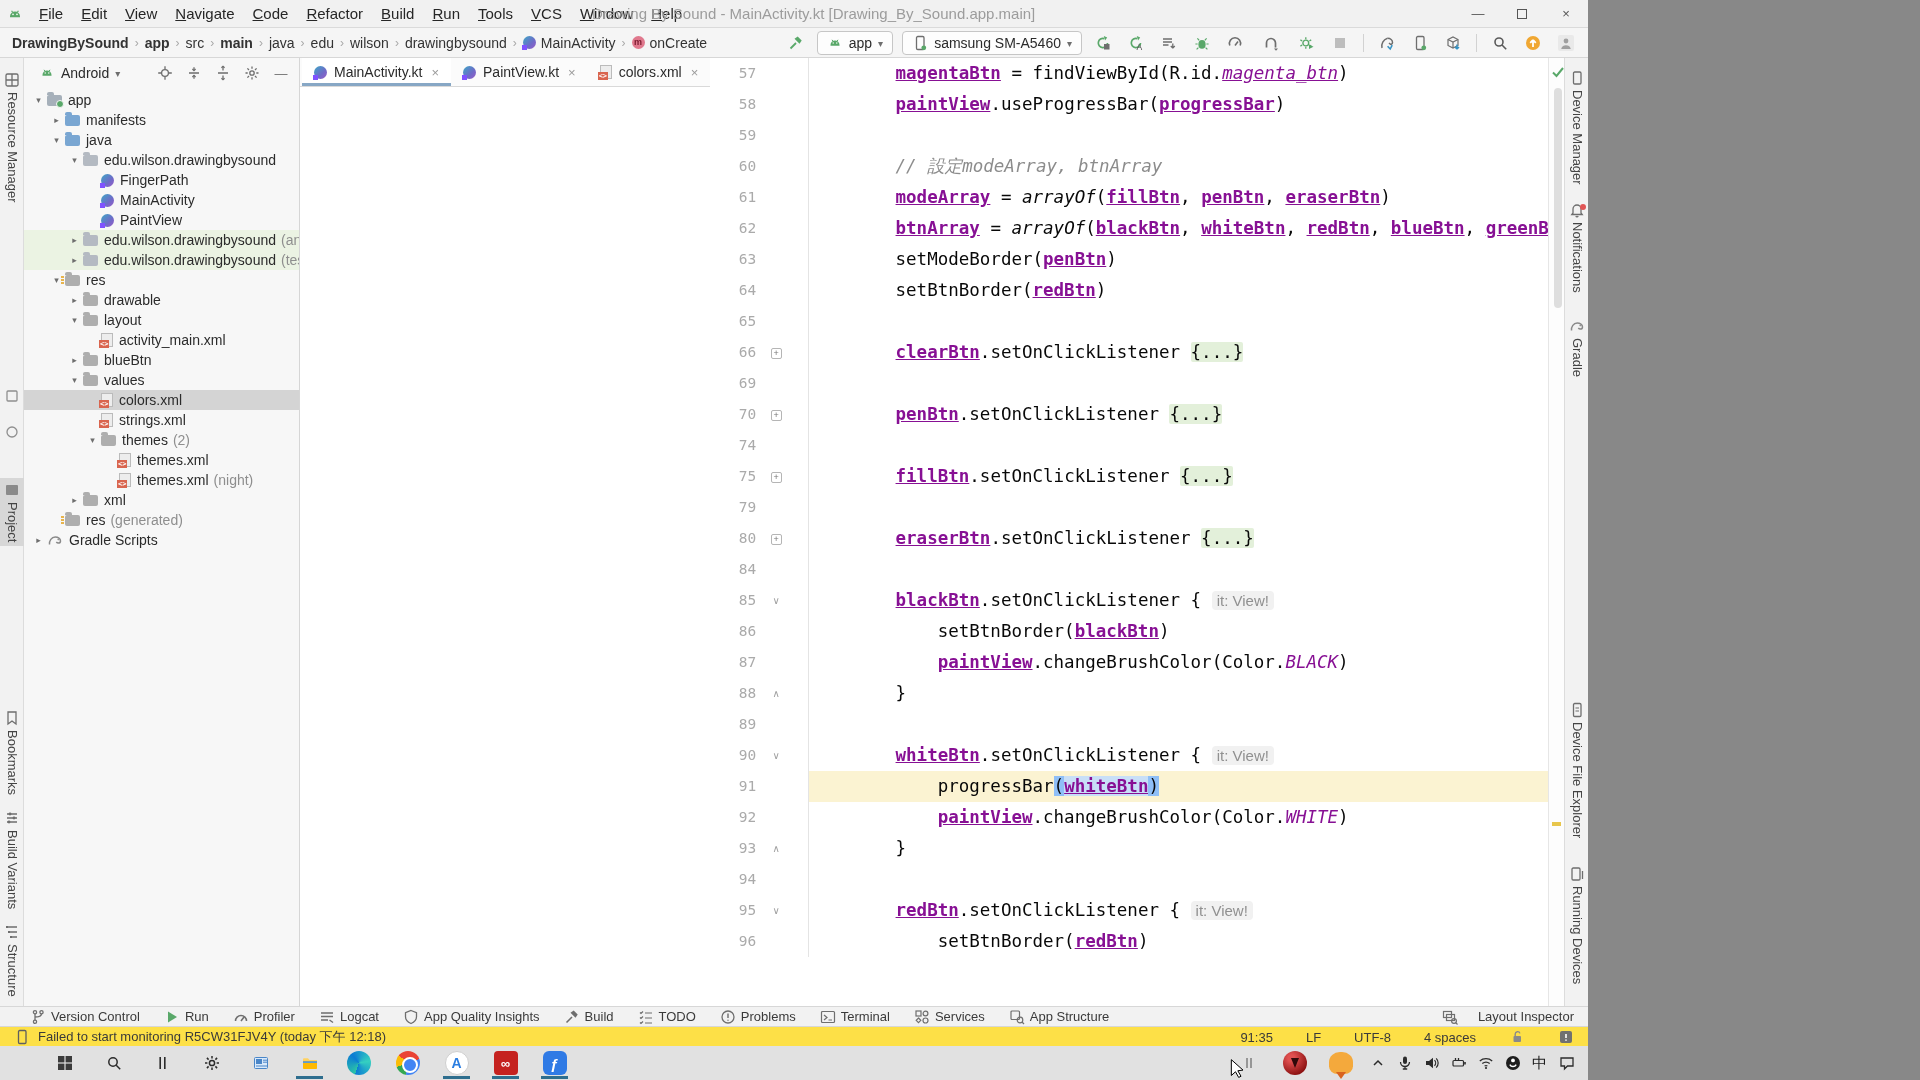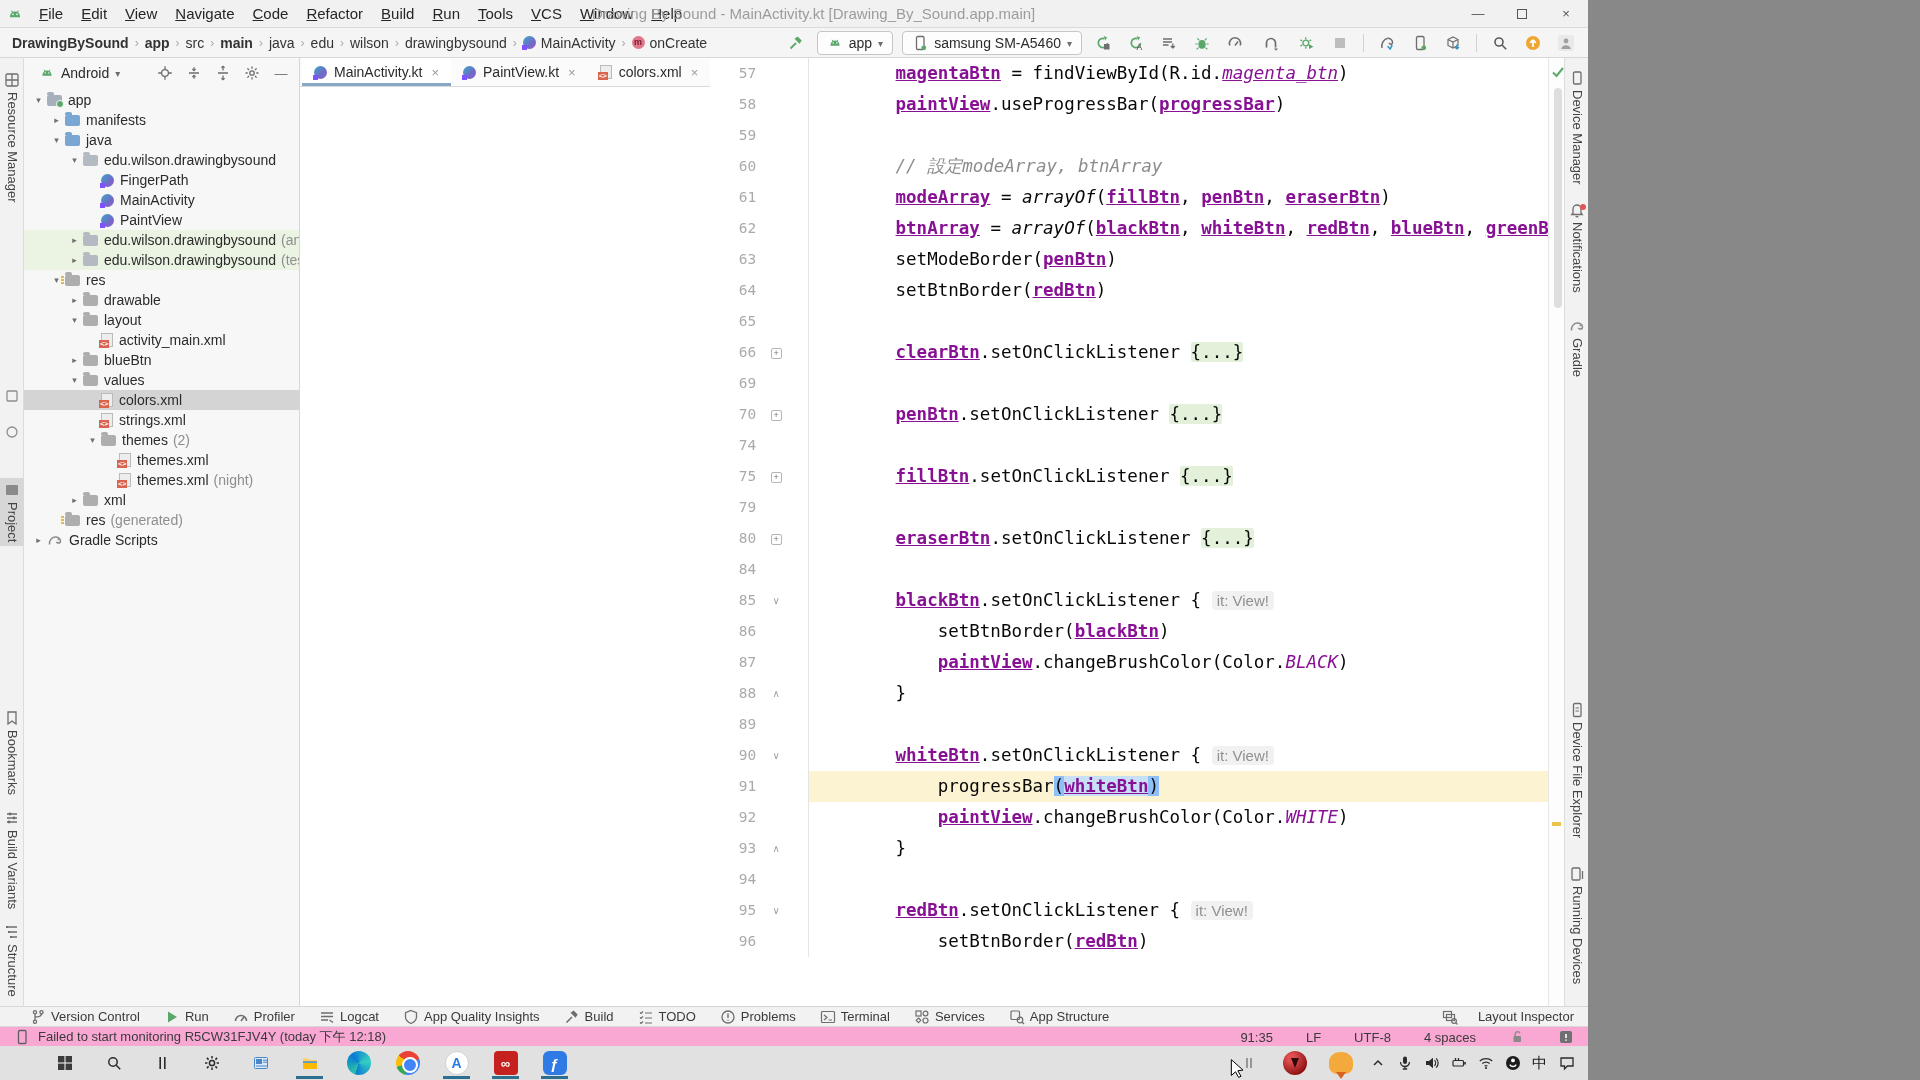--- a/index.html
+++ b/index.html
@@ -105,21 +105,21 @@
   .scrollstrip{width:16px;background:#fdfdfd;border-left:1px solid #e6e6e6;position:relative;flex:0 0 auto;}
   .ss-check{position:absolute;top:6px;left:1px;}
   .ss-mark{position:absolute;left:3px;width:9px;height:4px;background:#e8c64c;top:764px;}
   .ss-thumb{position:absolute;right:2px;top:30px;width:8px;height:220px;border-radius:4px;background:rgba(0,0,0,0.12);}
 
   
   .bottombar{height:20px;background:#f2f2f2;border-top:1px solid #d7d7d7;display:flex;align-items:center;
              font-size:13px;color:#3a3a3a;padding:0 14px 0 30px;}
   .bb-item{display:flex;align-items:center;gap:5px;margin-right:24px;white-space:nowrap;}
   .bb-right{margin-left:auto;display:flex;align-items:center;gap:5px;}
-  .statusbar{height:20px;background:#f9a8d4;border-top:1px solid #d7d7d7;display:flex;align-items:center;
+  .statusbar{height:20px;background:#fde047;border-top:1px solid #d7d7d7;display:flex;align-items:center;
              font-size:13px;color:#3a3a3a;padding:0 14px;}
   .sb-left{display:flex;align-items:center;gap:8px;}
   .sb-right{margin-left:auto;display:flex;align-items:flex-end;gap:33px;}
 
   
   .taskbar{height:34px;background:#e1e1e1;position:relative;display:flex;align-items:center;}
   .tk-left{display:flex;align-items:center;padding-left:40px;}
   .tk-cell{width:49px;height:34px;display:flex;align-items:center;justify-content:center;position:relative;}
   .tk-cell.running::after{content:"";position:absolute;bottom:1px;left:11px;width:27px;height:3px;background:#2e6e8e;}
   .tk-right{position:absolute;right:8px;top:0;height:34px;display:flex;align-items:center;}

